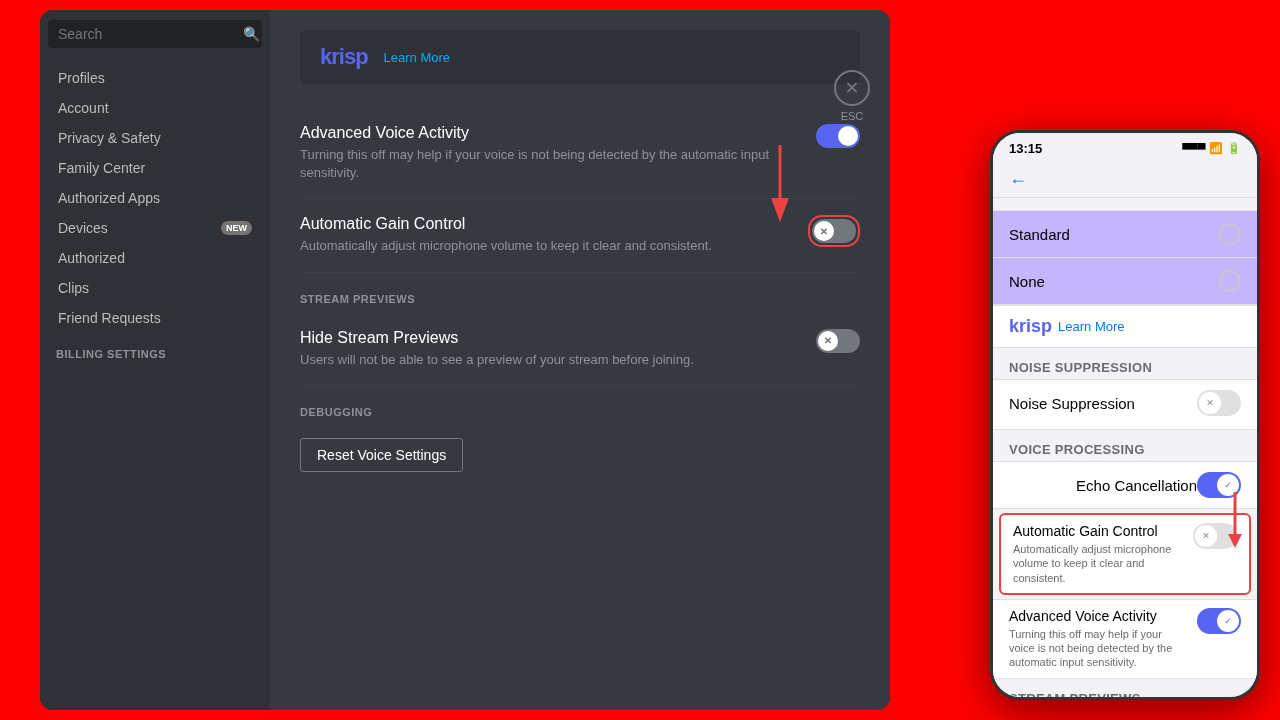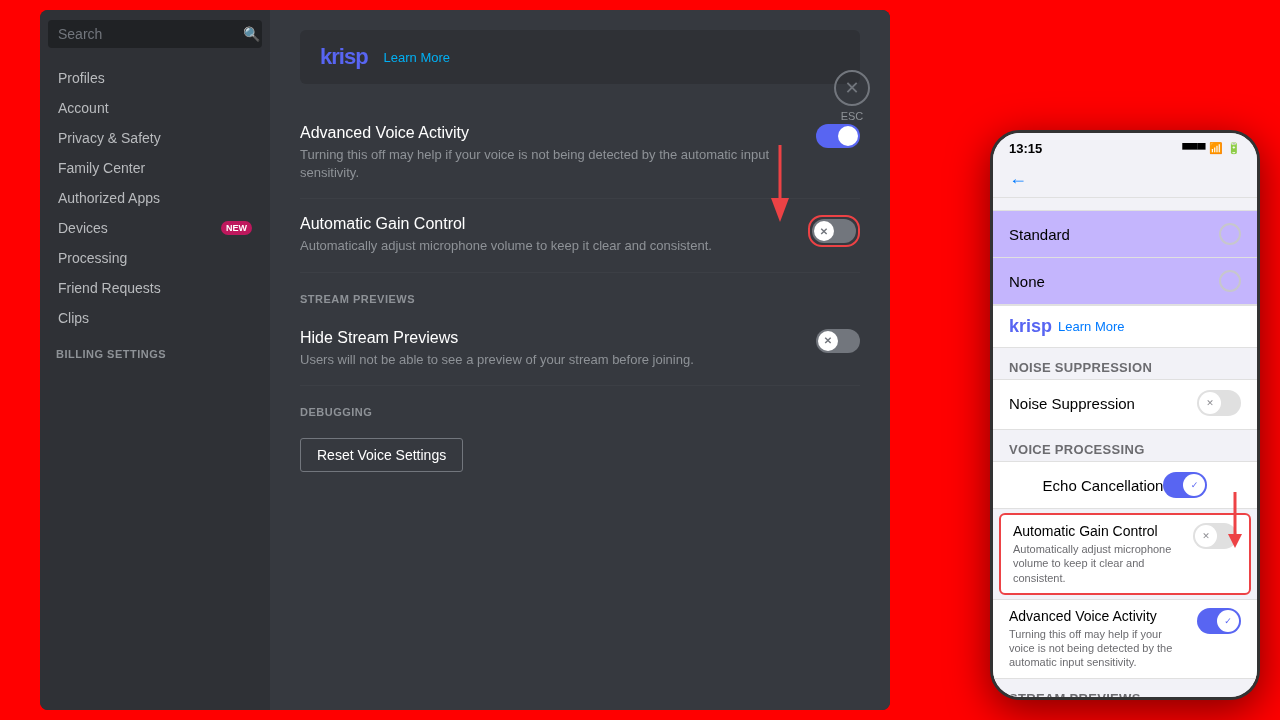--- a/index.html
+++ b/index.html
@@ -14,21 +14,21 @@
 
     
     .settings-container {
       position: absolute;
       left: 40px;
       top: 10px;
       width: 850px;
       height: 700px;
       background: #2f3136;
       display: flex;
-      border-radius: 8px;
+      border-radius: 13px;
       overflow: hidden;
     }
 
     
     .sidebar {
       width: 230px;
       background: #2f3136;
       padding: 10px 8px;
       flex-shrink: 0;
     }
@@ -75,21 +75,21 @@
       padding: 6px 10px;
       border-radius: 4px;
       cursor: pointer;
       color: #b9bbbe;
       font-size: 14px;
       margin-bottom: 2px;
     }
 
     .nav-item .badge-new {
       margin-left: auto;
-      background: #be185d;
+      background: #737373;
       color: #fff;
       font-size: 9px;
       font-weight: 700;
       padding: 2px 5px;
       border-radius: 10px;
       text-transform: uppercase;
     }
 
     .nav-item .nitro-icon {
       margin-left: auto;
@@ -447,27 +447,27 @@
       <span>Family Center</span>
     </div>
     <div class="nav-item">
       <span>Authorized Apps</span>
     </div>
     <div class="nav-item">
       <span>Devices</span>
       <span class="badge-new">NEW</span>
     </div>
     <div class="nav-item">
-      <span>Processing</span>
+      <span>Authorized</span>
+    </div>
+    <div class="nav-item">
+      <span>Clips</span>
     </div>
     <div class="nav-item">
       <span>Friend Requests</span>
-    </div>
-    <div class="nav-item">
-      <span>Clips</span>
     </div>
 
     <div class="section-label">BILLING SETTINGS</div>
 
 
   </div>
 
   <div class="main-content">
     
     
@@ -580,21 +580,21 @@
         <span class="phone-setting-name">Noise Suppression</span>
         <div class="phone-toggle off">
           <div class="phone-toggle-x">✕</div>
         </div>
       </div>
     </div>
 
     <div class="phone-section-title">Voice Processing</div>
 
     <div style="background:#fff; border-top:1px solid #e0e0e0; border-bottom:1px solid #e0e0e0; padding:10px 16px; position:relative;">
-      <div style="display:flex; align-items:center; justify-content:center;">
+      <div style="display:flex; align-items:center; justify-content:flex-end;">
         <span style="font-size:15px; font-weight:500; color:#000;">Echo Cancellation</span>
         <div class="phone-toggle on">
           <div class="phone-toggle-x" style="background:#fff; color:#5865f2;">✓</div>
         </div>
       </div>
 
       <svg style="position:absolute; right:12px; top:30px; width:20px; height:60px;">
         <line x1="10" y1="0" x2="10" y2="48" stroke="#ed4245" stroke-width="3"></line>
         <polygon points="3,42 10,56 17,42" fill="#ed4245"></polygon>
       </svg>

